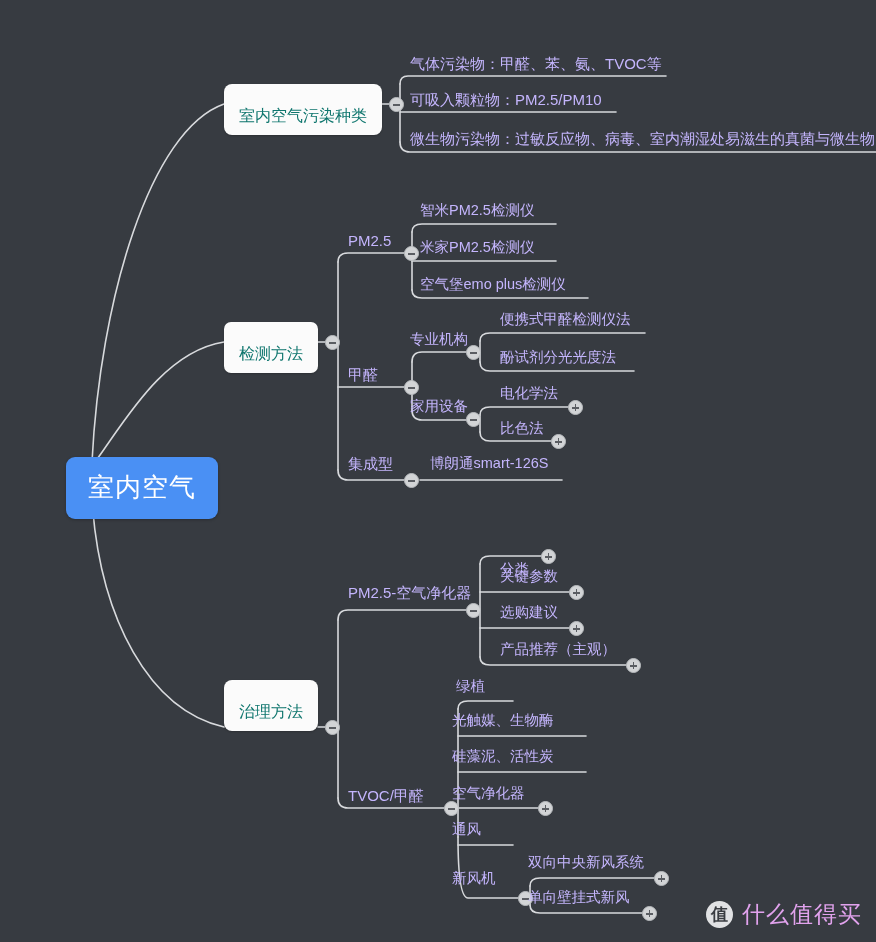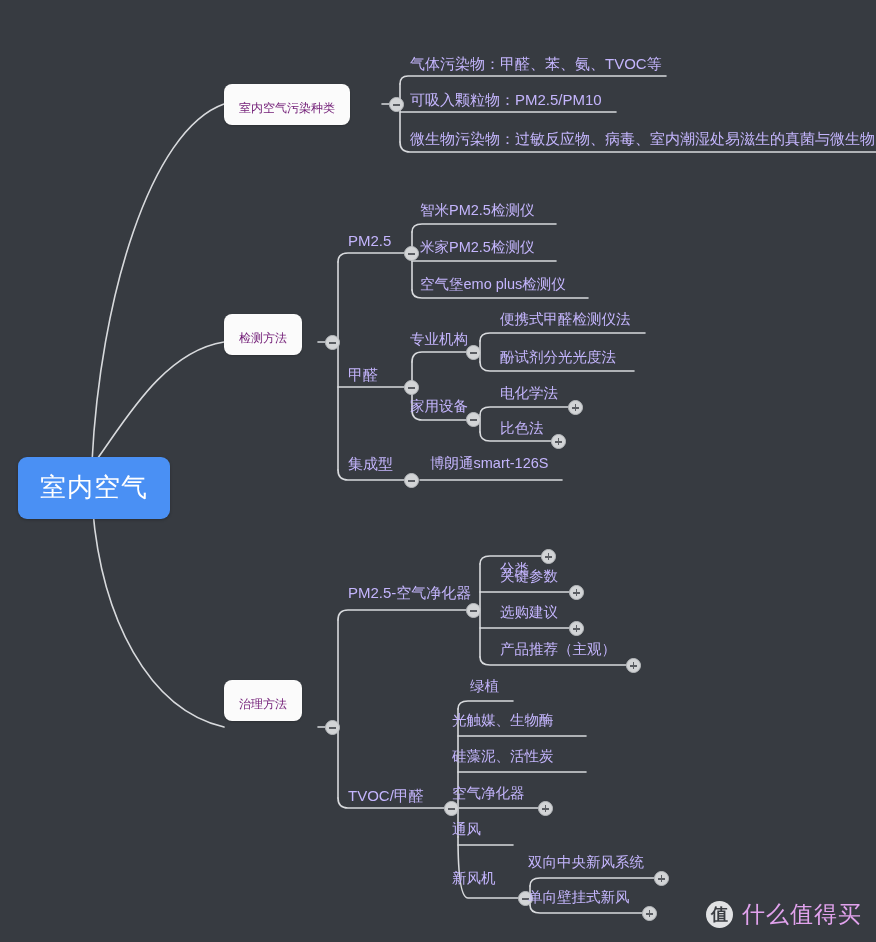--- a/index.html
+++ b/index.html
@@ -28,27 +28,28 @@
     line-height: 1;
   }
   .root-node {
     background: #4a90f4;
     color: #ffffff;
     border-radius: 9px;
     font-size: 26px;
     padding: 17px 22px 19px 22px;
     letter-spacing: 1px;
     box-shadow: 0 1px 3px rgba(0,0,0,0.25);
+    margin-left: 48px;
   }
   .branch-node {
     background: #fbfbfb;
-    color: #701a75;
+    color: #0f766e;
     border-radius: 8px;
-    font-size: 12px;
-    padding: 18px 15px 11px 15px;
+    font-size: 16px;
+    padding: 24px 15px 11px 15px;
     box-shadow: 0 1px 2px rgba(0,0,0,0.2);
   }
   .leaf-node {
     font-size: 15px;
     color: #c4b5fd;
   }
   .leaf-node.sub {
     font-size: 14.5px;
   }
   .toggle {
@@ -185,21 +186,21 @@
   <div class="node leaf-node" style="left:410px; top:56px;">
     <span>气体污染物：甲醛、苯、氨、TVOC等</span>
   </div>
   <div class="node leaf-node" style="left:410px; top:92px;">
     <span>可吸入颗粒物：PM2.5/PM10</span>
   </div>
   <div class="node leaf-node" style="left:410px; top:131px;">
     <span>微生物污染物：过敏反应物、病毒、室内潮湿处易滋生的真菌与微生物</span>
   </div>
 
-  <div class="node branch-node" style="left:224px; top:314px;">
+  <div class="node branch-node" style="left:224px; top:322px;border-radius:7px;">
     <span>检测方法</span>
   </div>
   <div class="toggle" style="left:325px; top:335px;"></div>
 
   <div class="node leaf-node" style="left:348px; top:233px;">
     <span>PM2.5</span>
   </div>
   <div class="toggle" style="left:404px; top:246px;"></div>
 
   <div class="node leaf-node sub" style="left:420px; top:203px;">
@@ -274,21 +275,21 @@
   <div class="node leaf-node sub" style="left:500px; top:642px;">
     <span>产品推荐（主观）</span>
   </div>
   <div class="toggle plus" style="left:626px; top:658px;"></div>
 
   <div class="node leaf-node" style="left:348px; top:788px;">
     <span>TVOC/甲醛</span>
   </div>
   <div class="toggle" style="left:444px; top:801px;"></div>
 
-  <div class="node leaf-node sub" style="left:470px; top:679px;">
+  <div class="node leaf-node sub" style="left:456px; top:679px;">
     <span>绿植</span>
   </div>
   <div class="node leaf-node sub" style="left:452px; top:713px;">
     <span>光触媒、生物酶</span>
   </div>
   <div class="node leaf-node sub" style="left:452px; top:749px;text-align:center;">
     <span>硅藻泥、活性炭</span>
   </div>
   <div class="node leaf-node sub" style="left:452px; top:786px;">
     <span>空气净化器</span>

